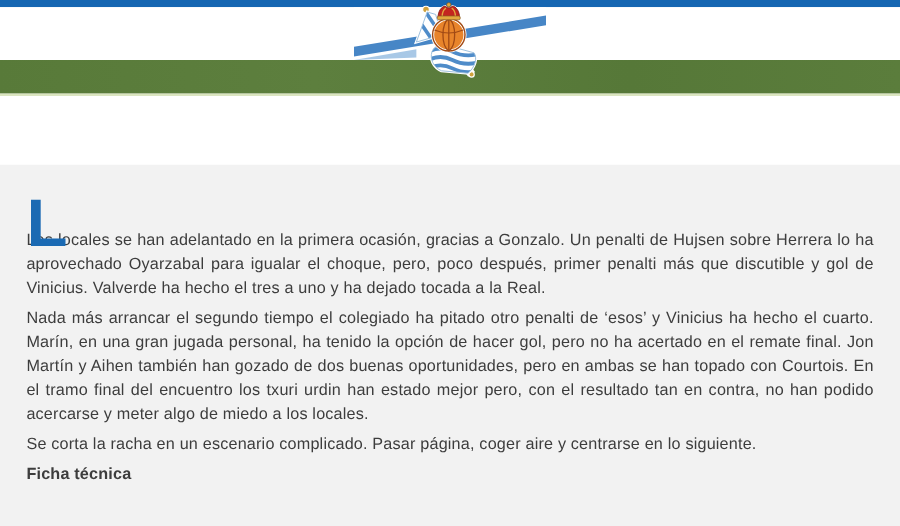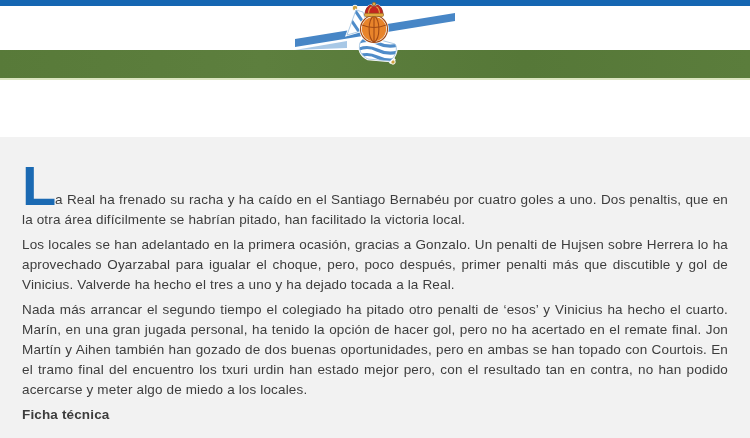--- a/index.html
+++ b/index.html
@@ -134,20 +134,21 @@
       <path d="M30 14 C30 8 33 4.5 36 4 C37.5 6 40.5 6 42 4 C45 4.5 48 8 48 14 Z" fill="#c3261f" stroke="#ffffff" stroke-width="1.6"></path>
       <path d="M30 14 C30 8 33 4.5 36 4 C37.5 6 40.5 6 42 4 C45 4.5 48 8 48 14 Z" fill="#c3261f" stroke="#7e150f" stroke-width="0.7"></path>
       <path d="M33.5 13 C33.5 9 35 6.8 36.6 5.8 M44.5 13 C44.5 9 43 6.8 41.4 5.8" fill="none" stroke="#e2a93e" stroke-width="1.1"></path>
       <rect x="29.5" y="12.3" width="19" height="3.2" rx="1.2" fill="#e2a93e" stroke="#8a5a20" stroke-width="0.6"></rect>
       <circle cx="39" cy="3" r="1.8" fill="#e2a93e" stroke="#8a5a20" stroke-width="0.6"></circle>
     </svg>
   </div>
 
   <div class="content">
     <p class="lead">
-      <span class="dropcap">L</span><span>a Real ha frenado su racha y ha caído en el Santiago Bernabéu por cuatro goles a uno. Dos penaltis, que en la otra área difícilmente se habrían pitado, han facilitado la victoria local.</span>
+      <span class="dropcap">L</span>
     </p>
     <p>Los locales se han adelantado en la primera ocasión, gracias a Gonzalo. Un penalti de Hujsen sobre Herrera lo ha aprovechado Oyarzabal para igualar el choque, pero, poco después, primer penalti más que discutible y gol de Vinicius. Valverde ha hecho el tres a uno y ha dejado tocada a la Real.</p>
     <p>Nada más arrancar el segundo tiempo el colegiado ha pitado otro penalti de ‘esos’ y Vinicius ha hecho el cuarto. Marín, en una gran jugada personal, ha tenido la opción de hacer gol, pero no ha acertado en el remate final. Jon Martín y Aihen también han gozado de dos buenas oportunidades, pero en ambas se han topado con Courtois. En el tramo final del encuentro los txuri urdin han estado mejor pero, con el resultado tan en contra, no han podido acercarse y meter algo de miedo a los locales.</p>
+    <p>Se corta la racha en un escenario complicado. Pasar página, coger aire y centrarse en lo siguiente.</p>
     <p class="section-heading">Ficha técnica</p>
   </div>
 
 </div>
 
 </body></html>

